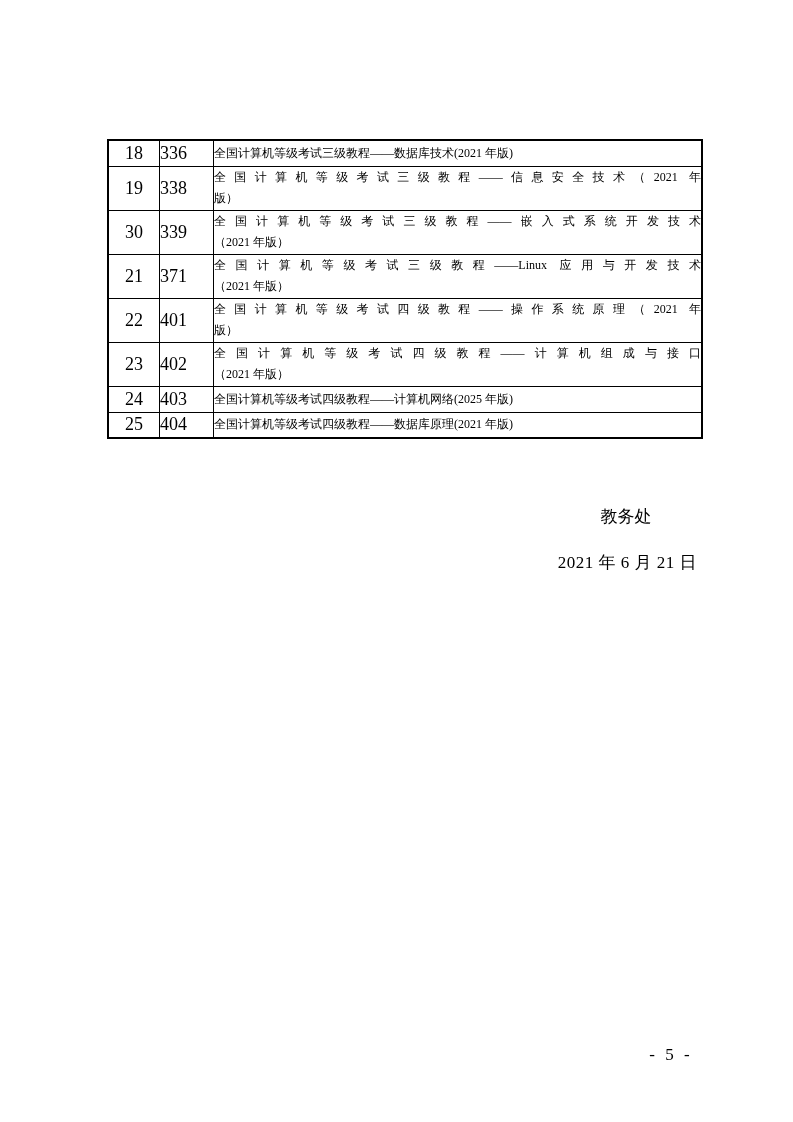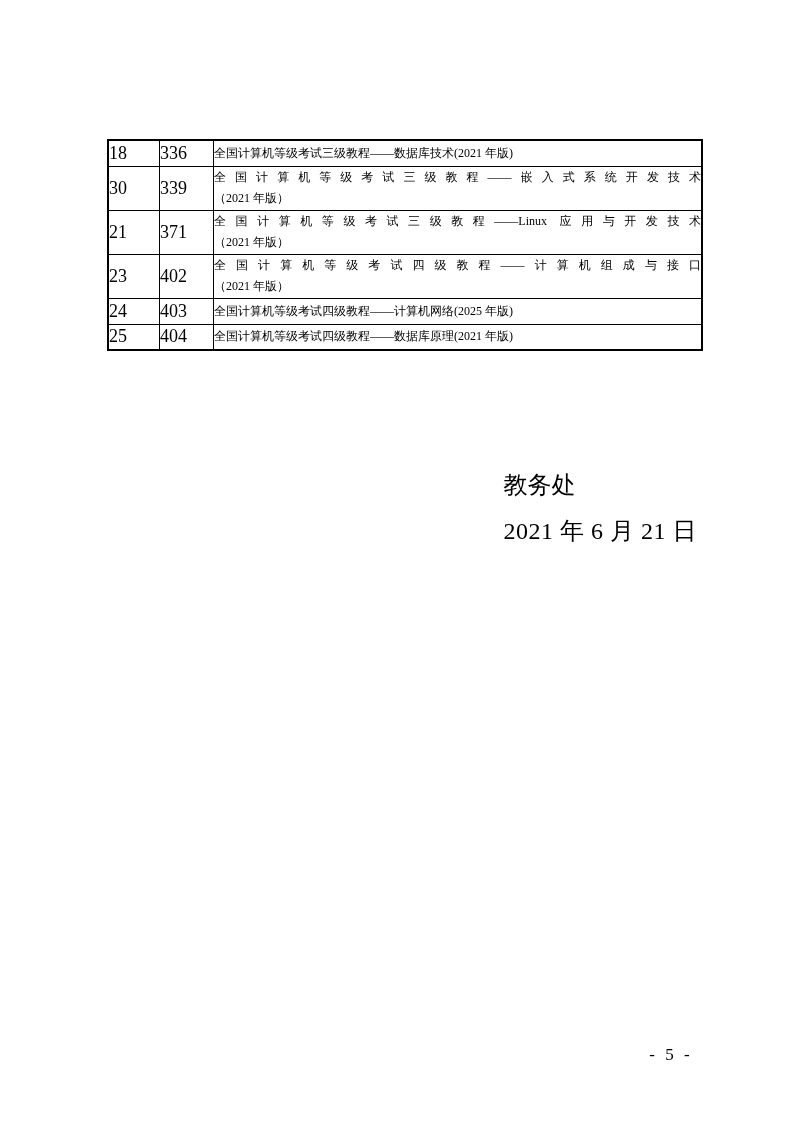--- a/index.html
+++ b/index.html
@@ -28,21 +28,21 @@
     border: 2px solid #000;
   }
   .book-table td {
     border: 1px solid #000;
     vertical-align: middle;
     padding: 0;
     overflow: hidden;
   }
   .cell-no {
     width: 50px;
-    text-align: left;
+    text-align: center;
     font-size: 18px;
   }
   .cell-code {
     width: 53px;
     font-size: 18px;
   }
   .cell-title {
     width: 487px;
     padding: 1px 5px 1px 9px;
     font-size: 12px;
@@ -55,24 +55,24 @@
   }
   .title-line.stretch {
     white-space: normal;
     text-align: justify;
     text-align-last: justify;
   }
 
   
   .signature {
     position: absolute;
-    top: 474px;
+    top: 506px;
     right: 96px;
-    text-align: left;
-    font-size: 24px;
+    text-align: center;
+    font-size: 17px;
     line-height: 22px;
   }
   .signature .department {
     padding-right: 3px;
   }
   .signature .date {
     margin-top: 24px;
     letter-spacing: 0.5px;
   }
 
@@ -96,33 +96,49 @@
   <table class="book-table">
     <tbody>
         <tr class="row-short">
           <td class="cell-no">18</td>
           <td class="cell-code">336</td>
           <td class="cell-title">
             <div class="title-line">全国计算机等级考试三级教程——数据库技术(2021 年版)</div>
           </td>
         </tr>
         <tr class="row-tall">
+          <td class="cell-no">19</td>
+          <td class="cell-code">338</td>
+          <td class="cell-title">
+            <div class="title-line stretch">全国计算机等级考试三级教程——信息安全技术（2021 年</div>
+            <div class="title-line">版）</div>
+          </td>
+        </tr>
+        <tr class="row-tall">
           <td class="cell-no">30</td>
           <td class="cell-code">339</td>
           <td class="cell-title">
             <div class="title-line stretch">全国计算机等级考试三级教程——嵌入式系统开发技术</div>
             <div class="title-line">（2021 年版）</div>
           </td>
         </tr>
         <tr class="row-tall">
           <td class="cell-no">21</td>
           <td class="cell-code">371</td>
           <td class="cell-title">
             <div class="title-line stretch">全国计算机等级考试三级教程——Linux 应用与开发技术</div>
             <div class="title-line">（2021 年版）</div>
+          </td>
+        </tr>
+        <tr class="row-tall">
+          <td class="cell-no">22</td>
+          <td class="cell-code">401</td>
+          <td class="cell-title">
+            <div class="title-line stretch">全国计算机等级考试四级教程——操作系统原理（2021 年</div>
+            <div class="title-line">版）</div>
           </td>
         </tr>
         <tr class="row-tall">
           <td class="cell-no">23</td>
           <td class="cell-code">402</td>
           <td class="cell-title">
             <div class="title-line stretch">全国计算机等级考试四级教程——计算机组成与接口</div>
             <div class="title-line">（2021 年版）</div>
           </td>
         </tr>

